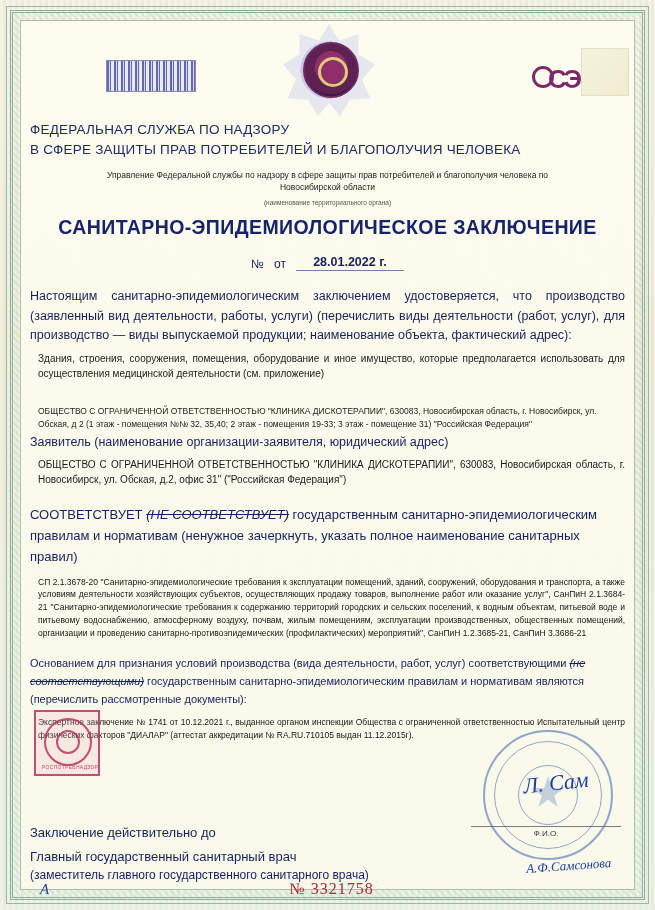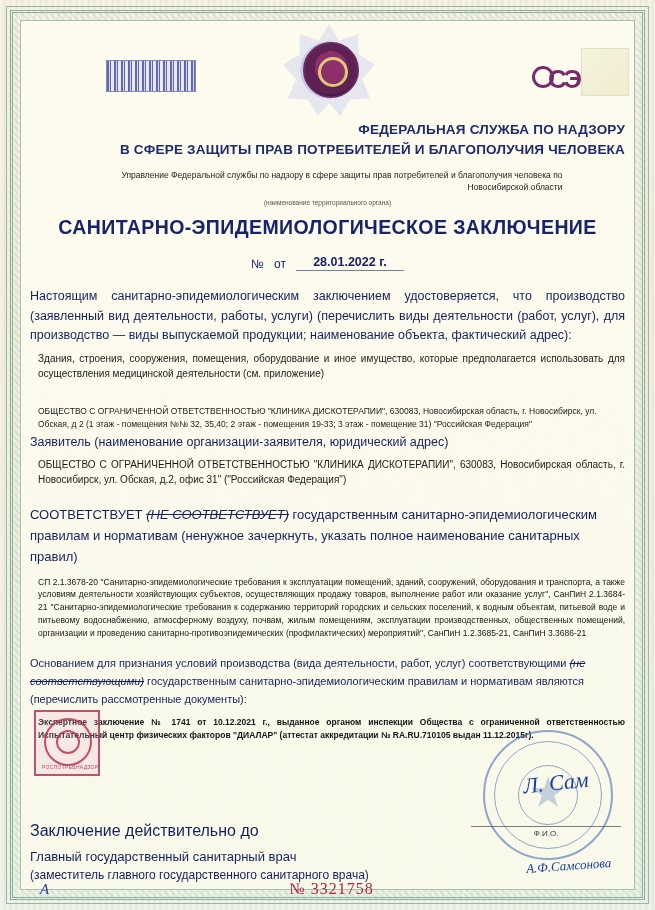--- a/index.html
+++ b/index.html
@@ -75,33 +75,33 @@
   .ce .o1,.ce .o2{display:inline-block;}
   .ce .o1{border:3px solid #7a2a6b;border-radius:50%;width:16px;height:16px;}
   .ce .o2{margin-left:-6px;}
   .holo{
     position:absolute;right:-4px;top:22px;width:46px;height:46px;
     background:linear-gradient(135deg,#f6f3df,#efeccf);
     border:1px solid #e2dfc2;
   }
 
   h1.svc{
-    text-align:right;
+    text-align:left;
     font-size:13.5px;
-    font-weight:bold;
+    font-weight:normal;
     color:#1d2a6b;
     letter-spacing:.2px;
     margin:2px 0 0 0;
     line-height:1.5;
   }
   h1.svc .l2{font-size:13.5px;display:block;}
   .org{
     margin:8px auto 0 auto;
     width:470px;
-    text-align:right;
+    text-align:center;
     font-size:8.5px;
     color:#222;
     line-height:1.45;
   }
   .org-caption{
     margin-top:6px;
     text-align:center;
     font-size:6.5px;
     color:#555;
   }
@@ -178,29 +178,29 @@
     font-size:8.5px;color:#151515;line-height:1.5;text-align:justify;
     padding-left:8px;
   }
 
   .basis{
     margin-top:16px;
     font-size:11px;color:#16205e;line-height:1.6;
   }
   .expert{
     margin-top:8px;
-    font-size:8.5px;color:#151515;line-height:1.55;padding-left:8px;text-align:justify;font-weight:bold;
+    font-size:8.5px;color:#151515;line-height:1.55;padding-left:8px;text-align:justify;
   }
 
   
   .footer{
     position:absolute;left:0;right:0;bottom:0;
   }
   .valid{
-    font-size:16px;color:#16205e;margin-bottom:8px;
+    font-size:13px;color:#16205e;margin-bottom:8px;
   }
   .doctor{
     font-size:13px;color:#16205e;line-height:1.45;
   }
   .doctor .sub{font-size:12px;}
   .fio{
     position:absolute;right:4px;bottom:46px;
     font-size:8px;color:#333;
     text-align:center;
     width:150px;

